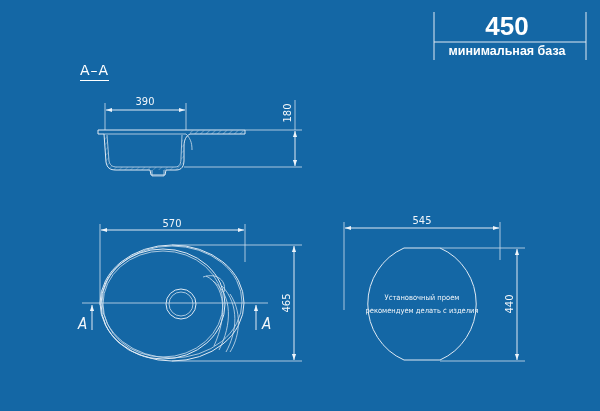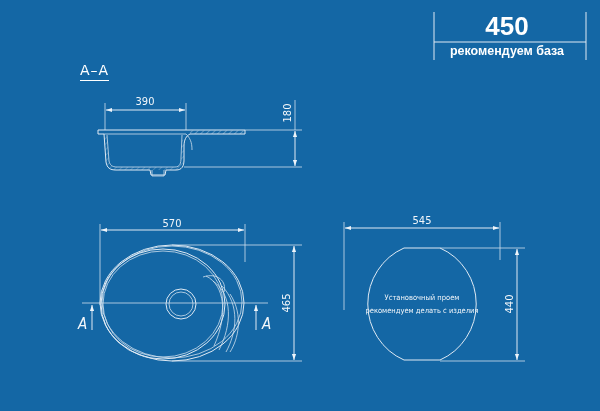--- a/index.html
+++ b/index.html
@@ -16,21 +16,21 @@
 </head>
 <body>
 
 <div class="base-box">
   <svg width="154" height="48" style="position:absolute;left:0;top:0;">
     <line x1="1" y1="0" x2="1" y2="48" stroke="#dfeaf4" stroke-width="1"></line>
     <line x1="153" y1="0" x2="153" y2="48" stroke="#dfeaf4" stroke-width="1"></line>
     <line x1="1" y1="30" x2="153" y2="30" stroke="#dfeaf4" stroke-width="1"></line>
   </svg>
   <div class="base-num">450</div>
-  <div class="base-lbl">рекомендуем база</div>
+  <div class="base-lbl">минимальная база</div>
 </div>
 
 <div class="sec-title">
   <span style="border-bottom:1.5px solid #ffffff;padding-bottom:2px;">А–А</span>
 </div>
 
 <svg width="600" height="411" viewBox="0 0 600 411">
   <defs>
     <pattern id="hatch" width="4" height="4" patternUnits="userSpaceOnUse" patternTransform="rotate(45)">
       <line x1="0" y1="0" x2="0" y2="4" stroke="#dfeaf4" stroke-width="0.8"></line>

